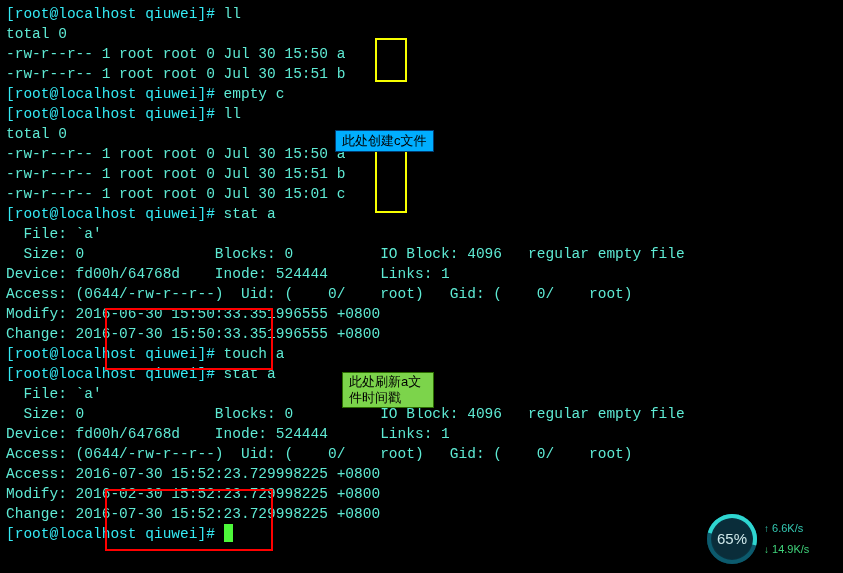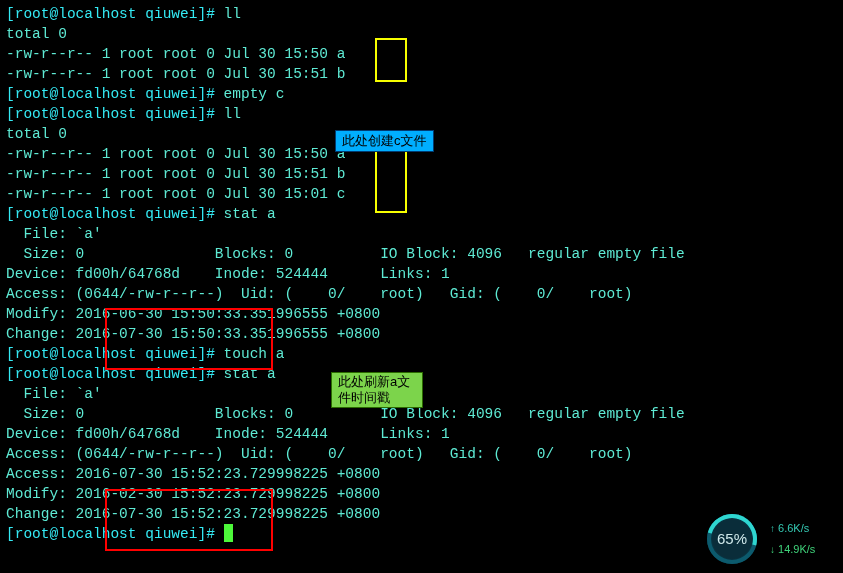--- a/index.html
+++ b/index.html
@@ -87,21 +87,21 @@
   border-right-color: #2fd6d0;
   transform: rotate(-30deg);
 }
 .net-pct {
   color: #cfe8ea;
   font-size: 15px;
   font-family: sans-serif;
   z-index: 2;
 }
 .net-stats {
-  margin-left: 13px;
+  margin-left: 7px;
   font-family: sans-serif;
   font-size: 11px;
 }
 .net-up { color: #34c9b3; }
 .net-down { color: #3fd27a; }
 .arrow { font-size: 10px; }
 </style>
 </head>
 <body>
 
@@ -138,21 +138,21 @@
 <div class="box-yellow" style="left:375px; top:38px; width:32px; height:44px;"></div>
 <div class="box-yellow" style="left:375px; top:150px; width:32px; height:63px;"></div>
 
 <div class="box-red" style="left:105px; top:308px; width:168px; height:62px;"></div>
 <div class="box-red" style="left:105px; top:489px; width:168px; height:62px;"></div>
 
 <div class="label-blue" style="left:335px; top:86px;margin-top:44px;">
   <span>此处创建c文件</span>
 </div>
 
-<div class="label-green" style="left:331px; top:372px; width:92px;">
+<div class="label-green" style="left:342px; top:372px; width:92px;">
   <span>此处刷新a文件时间戳</span>
 </div>
 
 <div class="net-widget">
   <div class="net-ring">
     <div class="net-arc"></div>
     <div class="net-pct">65%</div>
   </div>
   <div class="net-stats">
     <div class="net-up">

